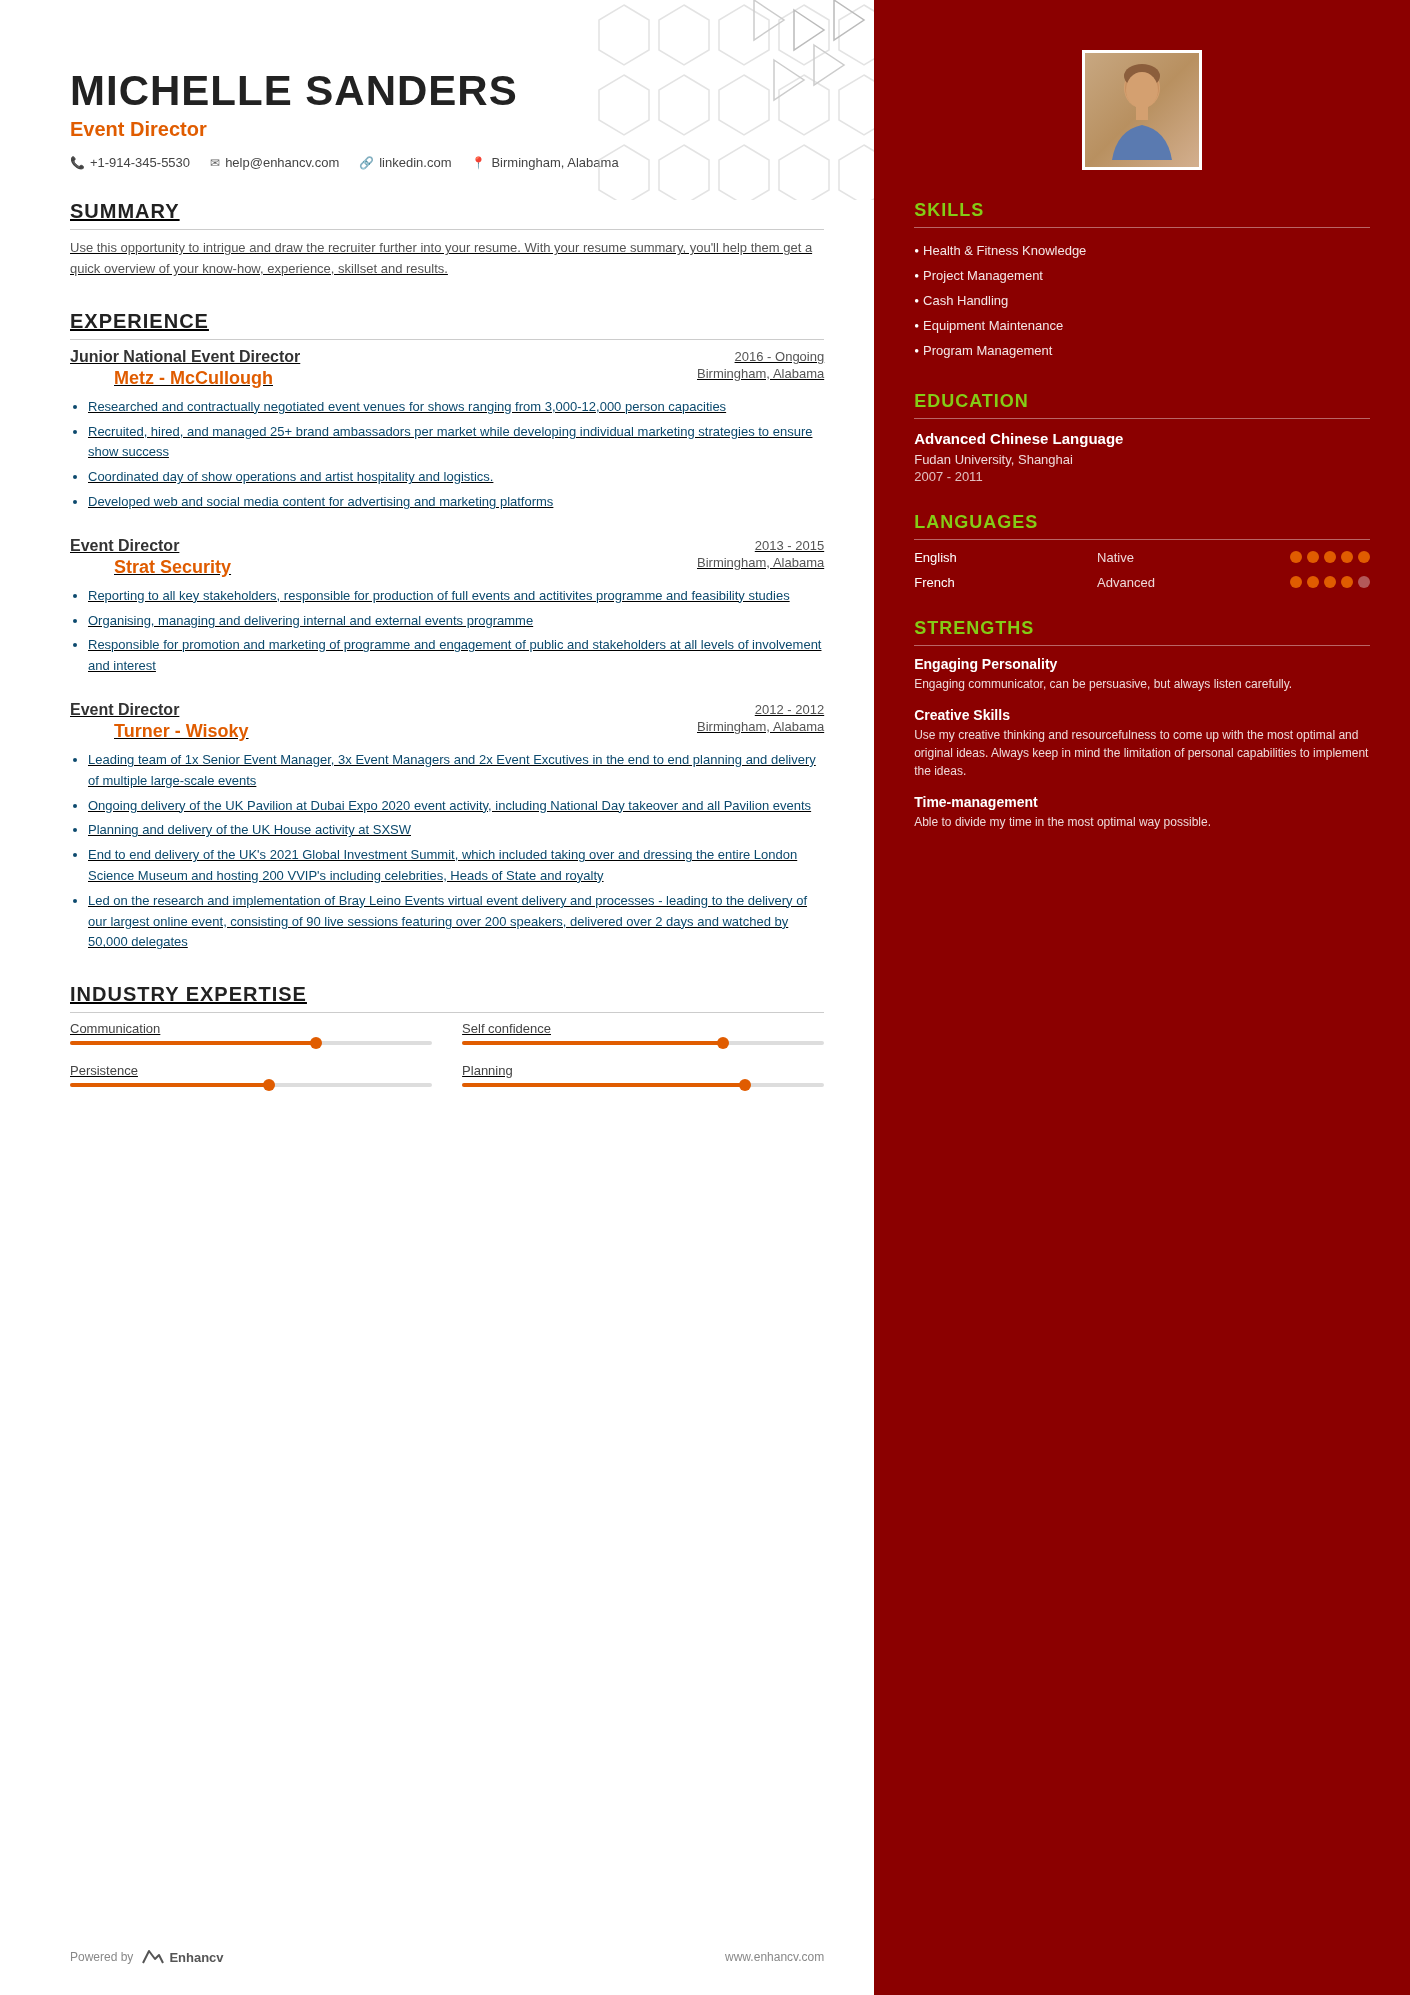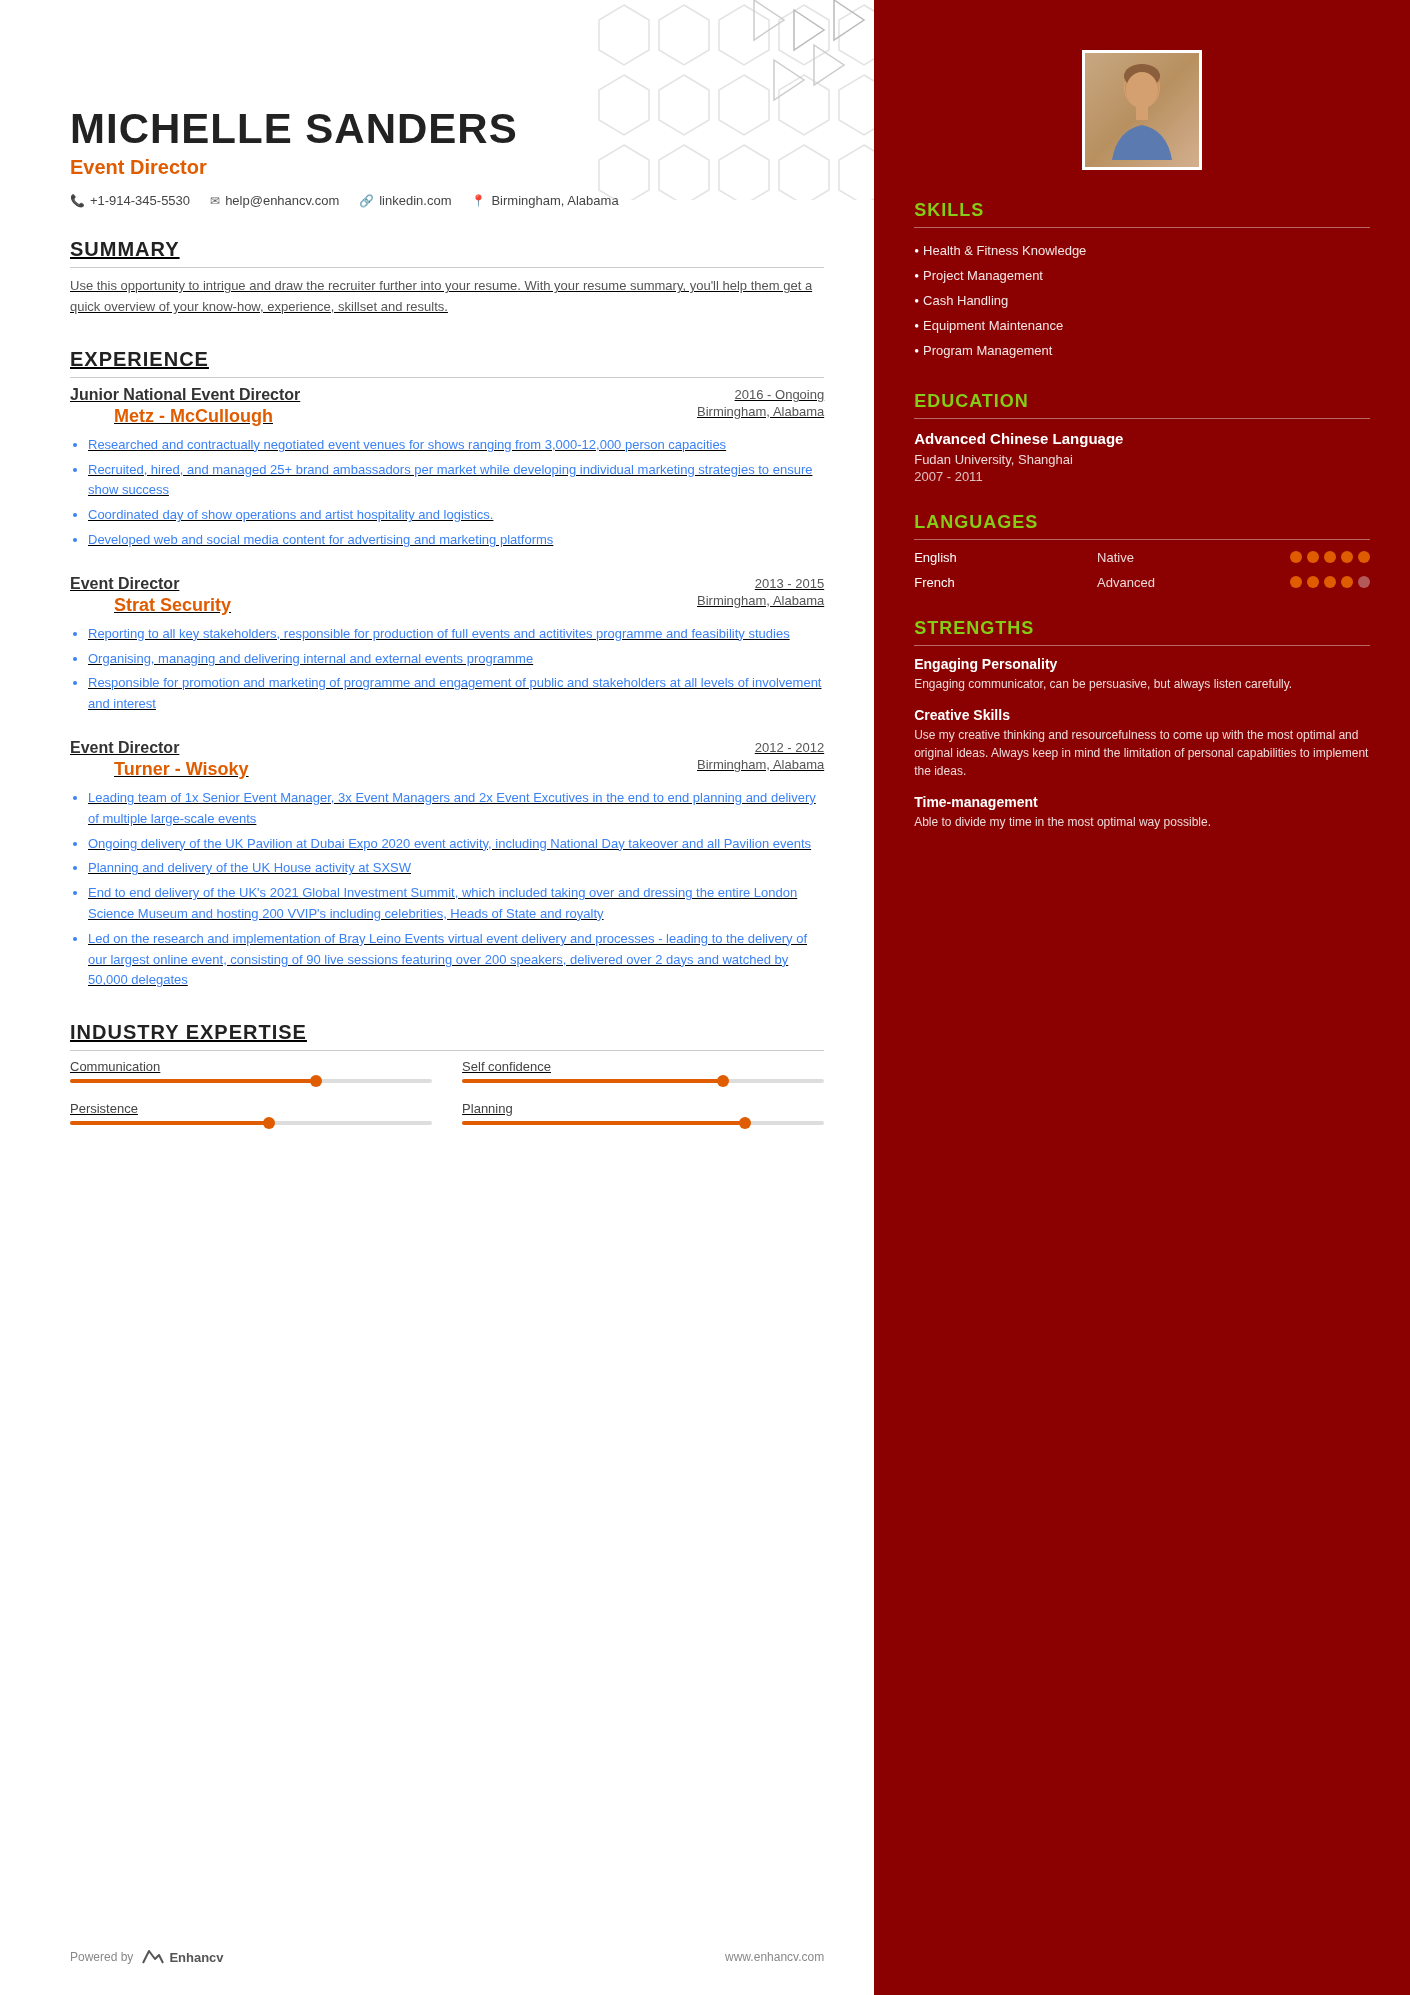--- a/index.html
+++ b/index.html
@@ -15,21 +15,21 @@
       width: 1410px;
       min-height: 1995px;
       display: flex;
       background: white;
       position: relative;
     }
     
     .left-col {
       flex: 0 0 62%;
       background: white;
-      padding: 96px 50px 60px 70px;
+      padding: 58px 50px 60px 70px;
       position: relative;
       overflow: hidden;
     }
     
     .geo-pattern {
       position: absolute;
       top: 0;
       right: 0;
       width: 280px;
       height: 200px;
@@ -130,21 +130,21 @@
       display: flex;
       justify-content: space-between;
       align-items: flex-start;
     }
     .exp-bullets {
       margin-top: 8px;
       padding-left: 18px;
     }
     .exp-bullets li {
       font-size: 13px;
-      color: #3b82f6;
+      color: #0c4a6e;
       line-height: 1.6;
       margin-bottom: 4px;
     }
     
     .expertise-grid {
       display: grid;
       grid-template-columns: 1fr 1fr;
       gap: 18px 30px;
     }
     .expertise-item label {

